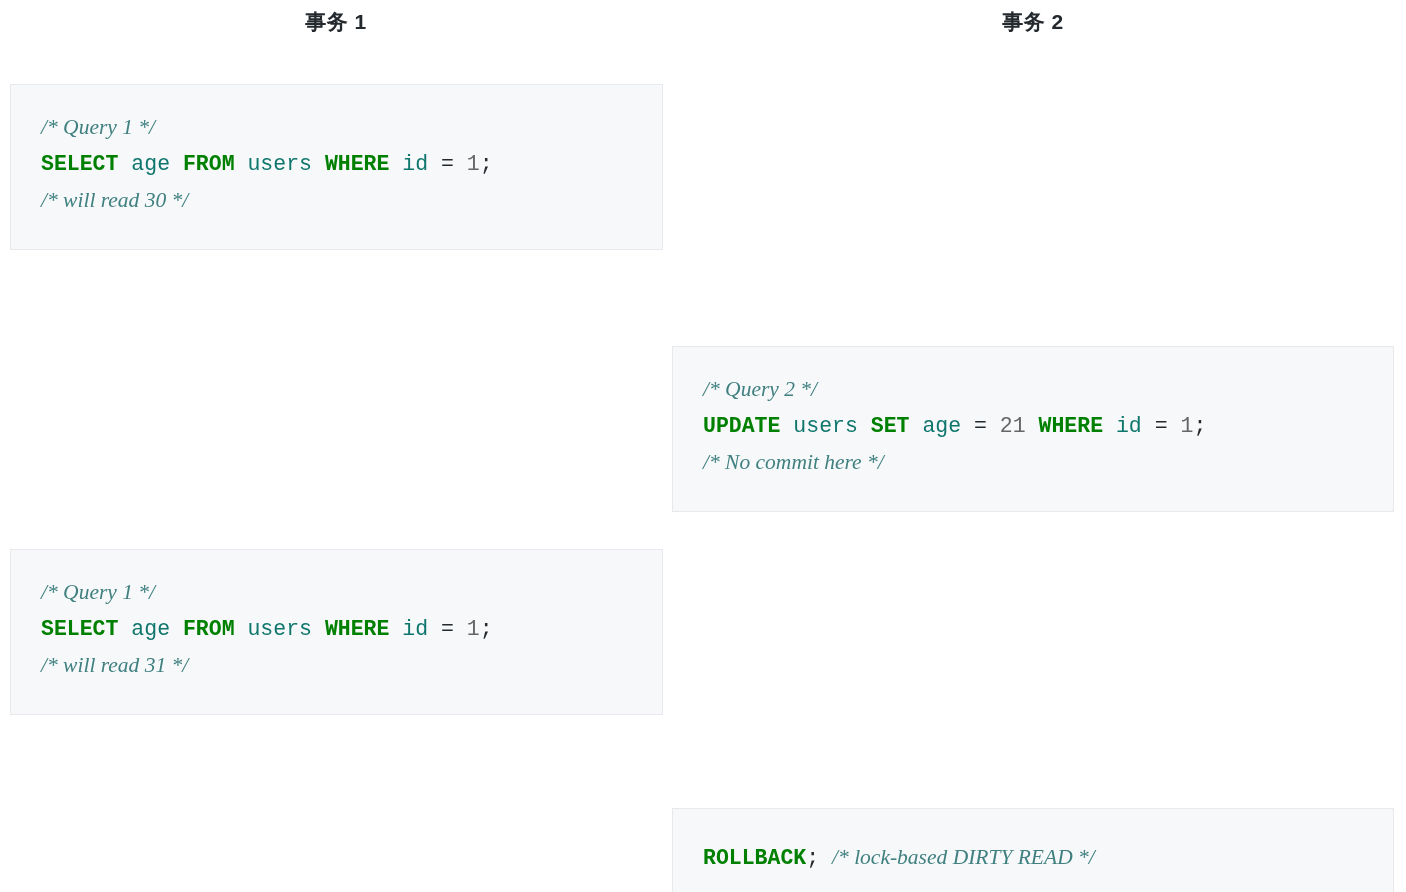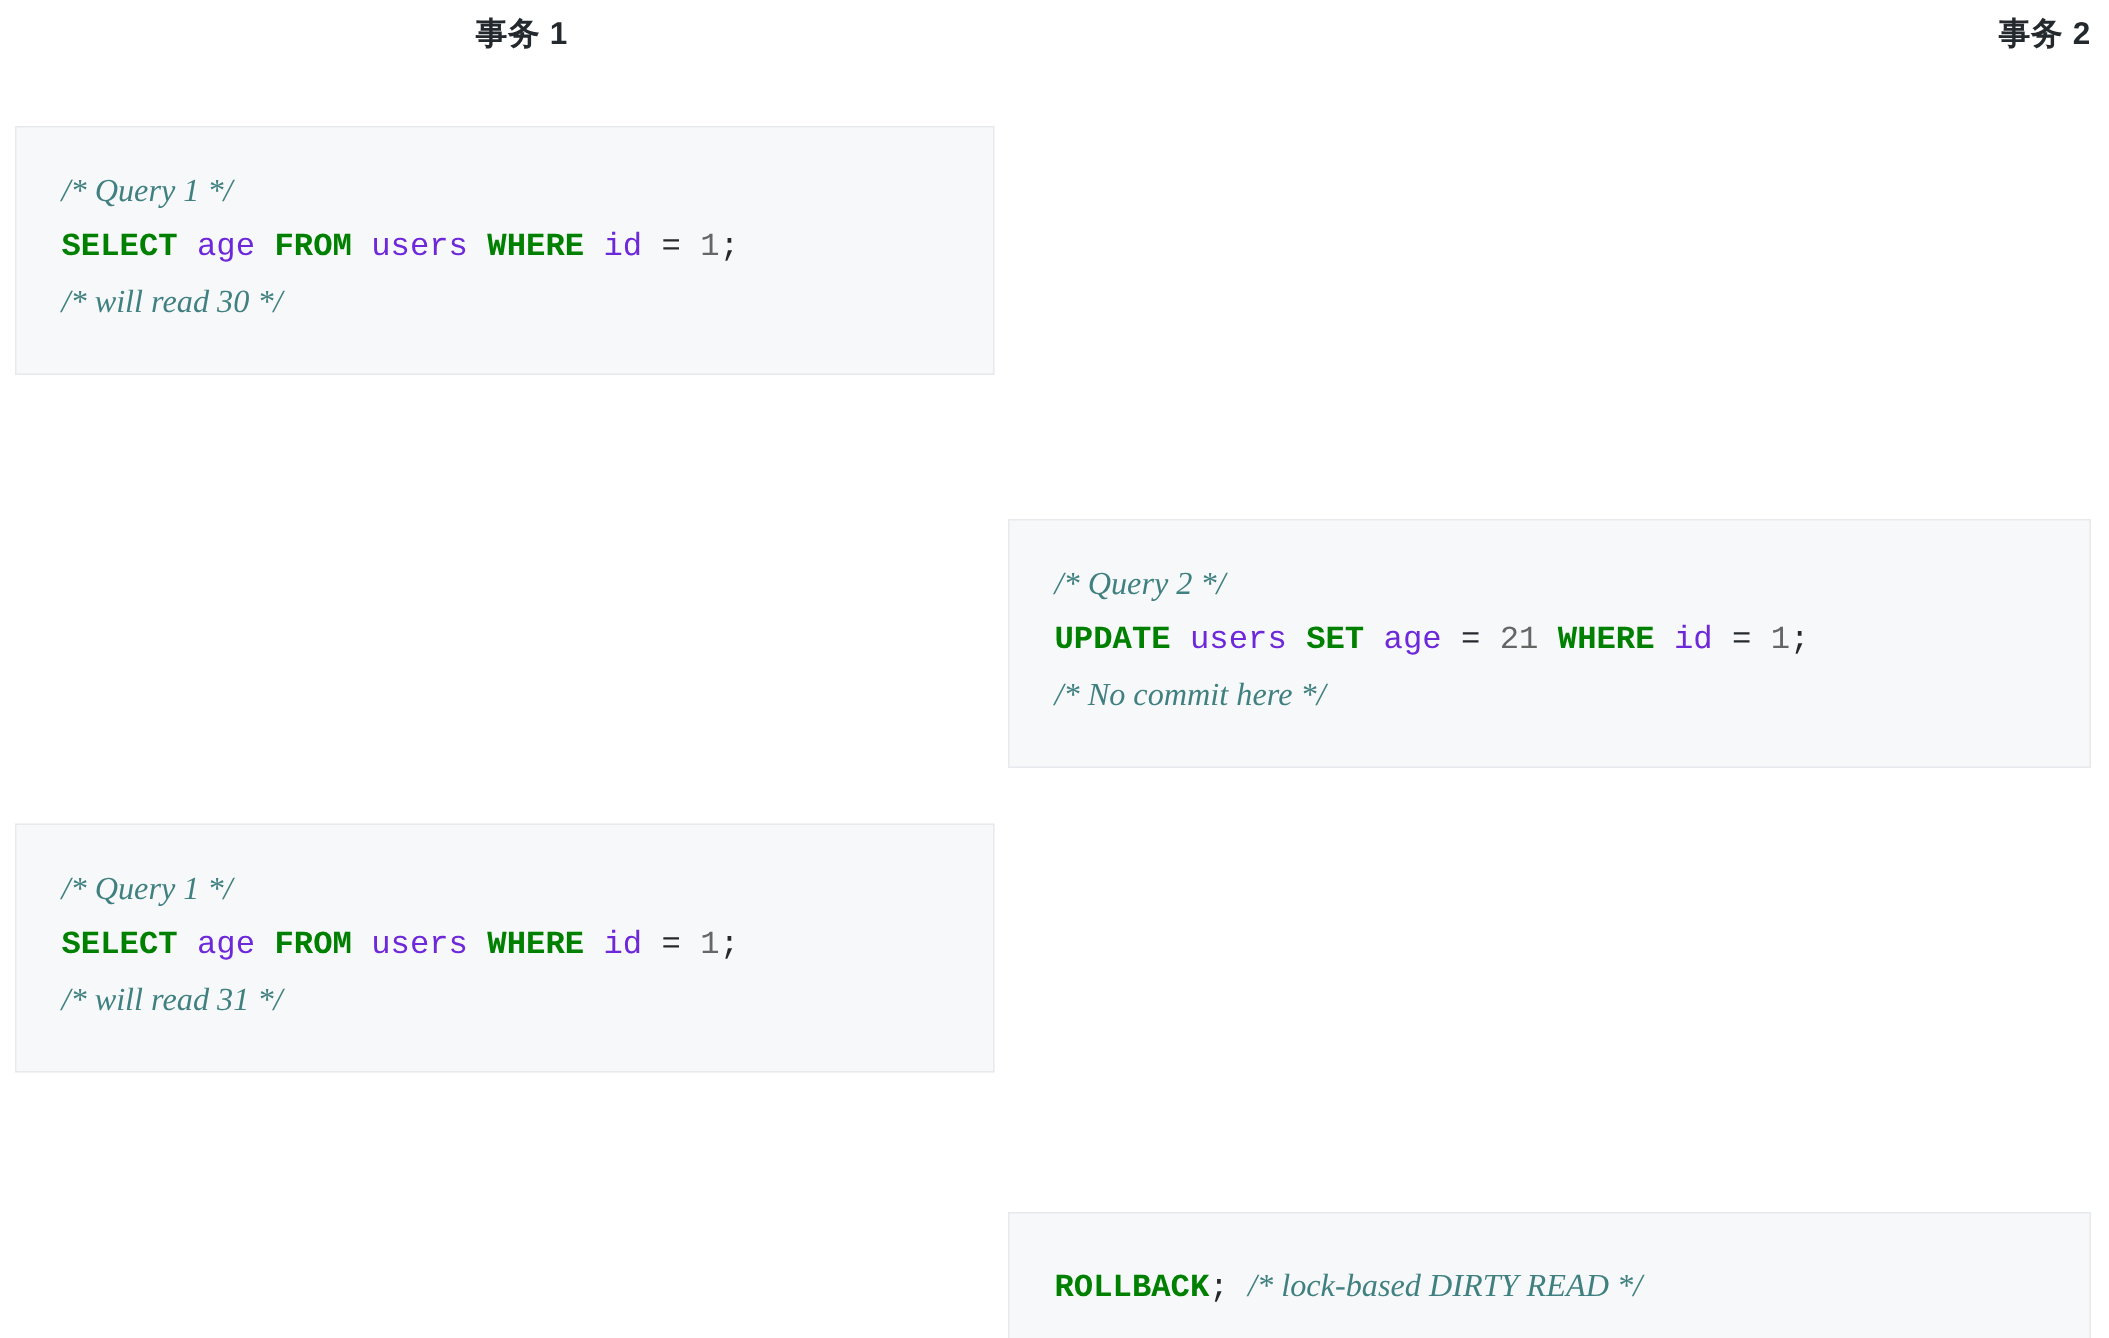--- a/index.html
+++ b/index.html
@@ -26,22 +26,22 @@
   .col-header {
     position: absolute;
     top: 8px;
     font-size: 21px;
     font-weight: bold;
     color: #24292e;
     letter-spacing: 0.5px;
     text-align: center;
     white-space: nowrap;
   }
-  .col-header.left  { left: 12px;    width: 672px; }
-  .col-header.right { left: 672px; width: 722px; text-align: right; }
+  .col-header.left  { left: 0;    width: 672px; }
+  .col-header.right { left: 672px; width: 722px; }
 
   
   .code-block {
     position: absolute;
     background: #f7f8f9;
     border: 1px solid #e7e9ec;
     box-sizing: border-box;
     padding: 24px 30px;
     overflow: hidden;
   }
@@ -70,21 +70,21 @@
   }
   .tok-comment {
     color: #408080;
     font-style: italic;
     font-family: Liberation Serif, serif;
   }
   .tok-number {
     color: #666666;
   }
   .tok-name {
-    color: #6d28d9;
+    color: #0f766e;
   }
   .tok-punct {
     color: #24292e;
   }
   .tok-operator {
     color: #24292e;
   }
 </style>
 </head>
 <body>

